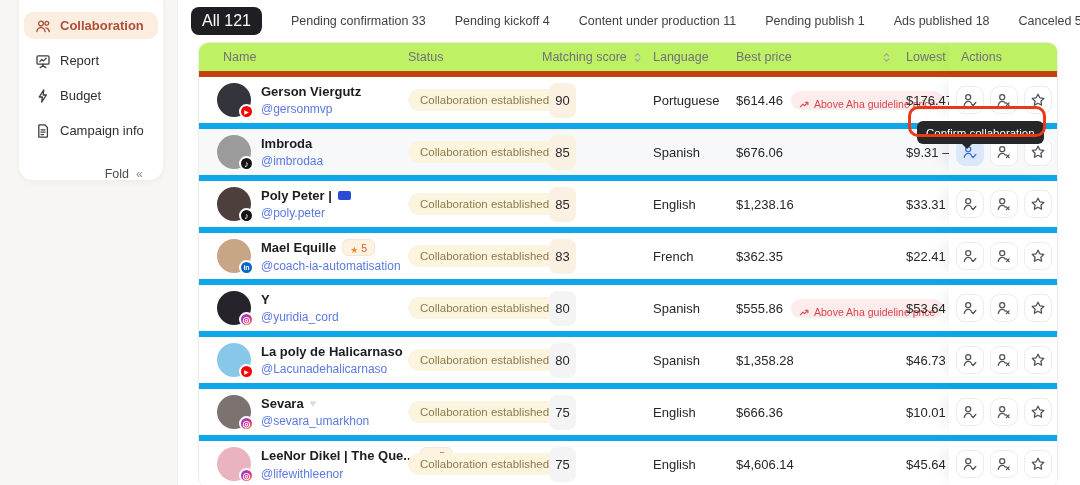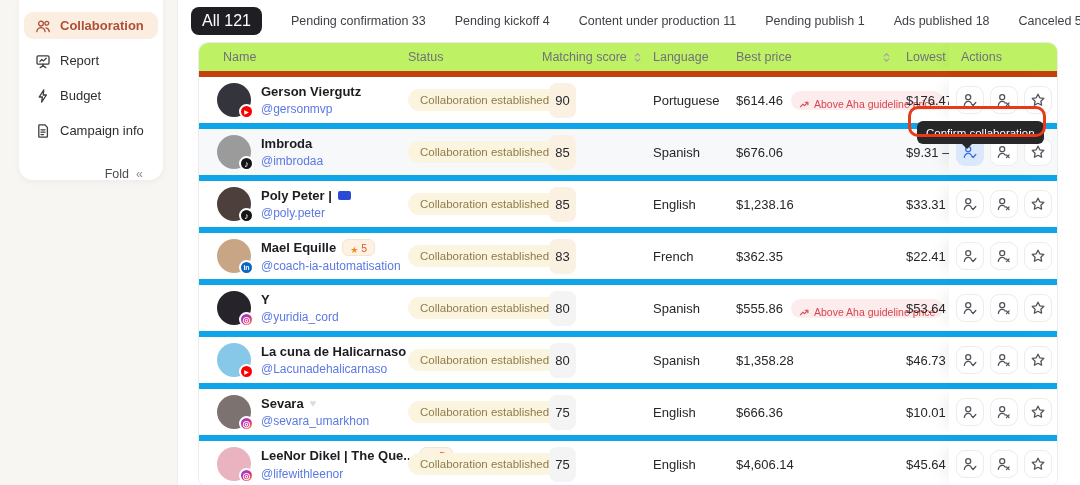--- a/index.html
+++ b/index.html
@@ -452,21 +452,21 @@
           </div>
         </div>
 
         <div class="trow">
           <div class="cell c-name">
             <div class="avatar" style="background: rgb(135, 199, 232);">
               <span class="pbadge pf-youtube youtube"></span>
             </div>
             <div class="ninfo">
               <div class="nline">
-                <span class="nm">La cuna de Halicarnaso</span>
+                <span class="nm">La poly de Halicarnaso</span>
 
               </div>
               <a class="handle">@Lacunadehalicarnaso</a>
             </div>
           </div>
           <div class="cell"><span class="status-pill">Collaboration established</span></div>
           <div class="cell"><span class="score-pill">80</span></div>
           <div class="cell lang">Spanish</div>
           <div class="cell best">
             <span class="price">$1,358.28</span>

